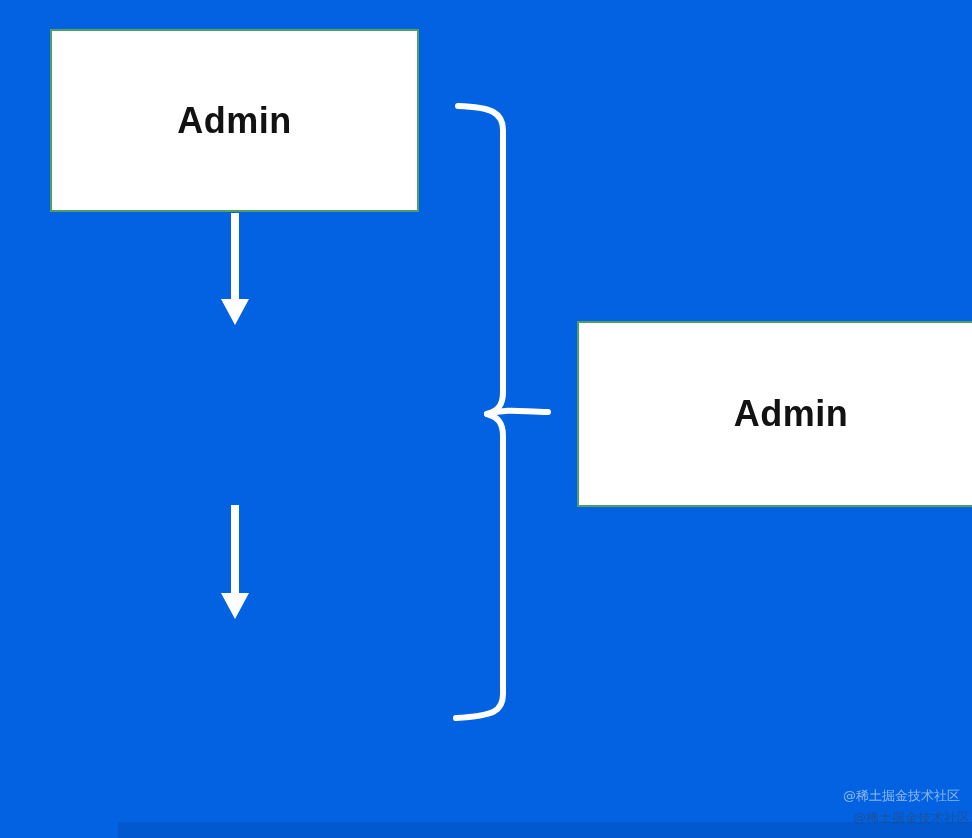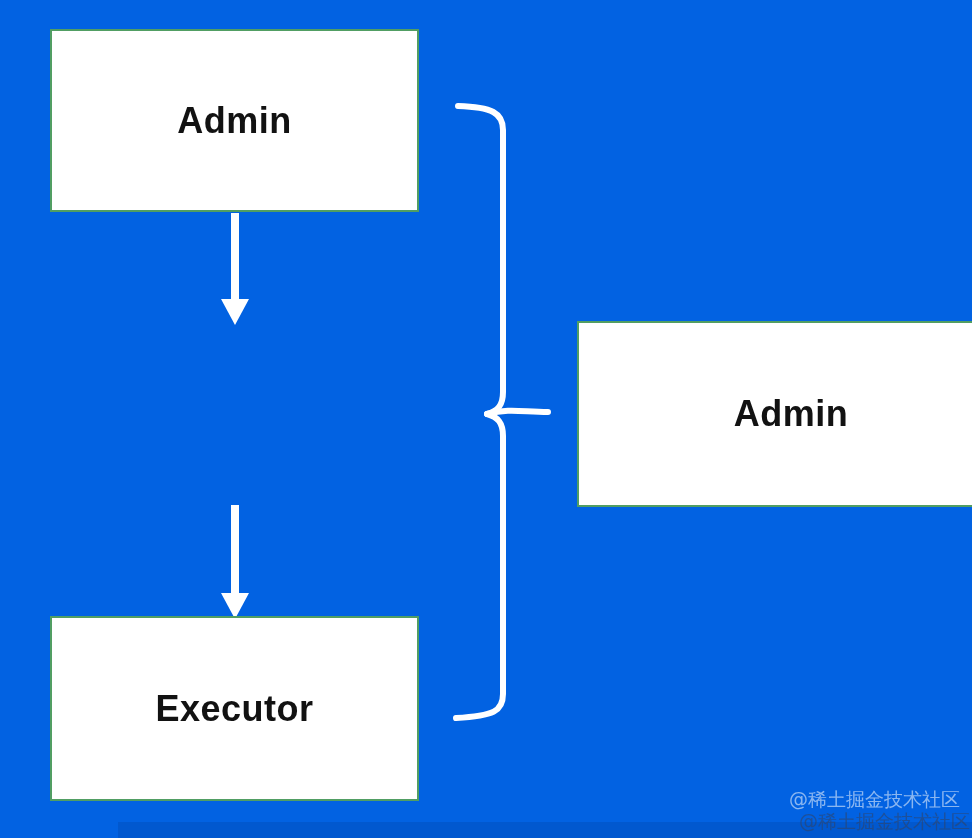--- a/index.html
+++ b/index.html
@@ -43,21 +43,21 @@
   .bottom-shade {
     position: absolute;
     left: 118px;
     right: 0;
     top: 822px;
     bottom: 0;
     background: rgba(0, 0, 40, 0.10);
   }
   .watermark {
     position: absolute;
-    font-size: 19px;
+    font-size: 13px;
     white-space: nowrap;
     font-family: "DejaVu Sans", "Liberation Sans", sans-serif;
   }
   .watermark-1 {
     right: 12px;
     top: 787px;
     color: var(--watermark-light, #e6eefa99);
   }
   .watermark-2 {
     right: 2px;
@@ -87,23 +87,20 @@
       <path d="M 487 414 C 498 417 503 423 503 436 L 503 694 C 503 711 494 716 456 718"></path>
       <path d="M 487 414 C 510 408 522 412 548 412"></path>
     </g>
   </svg>
 
   <div class="node node-tigger">
     <span class="label">Admin</span>
   </div>
 
 
-  <div class="node node-executor">
-    <span class="label">Executor</span>
-  </div>
 
   <div class="node node-admin">
     <span class="label">Admin</span>
   </div>
 
   <div class="bottom-shade"></div>
 
   <div class="watermark watermark-1">@稀土掘金技术社区</div>
   <div class="watermark watermark-2">@稀土掘金技术社区</div>
 

